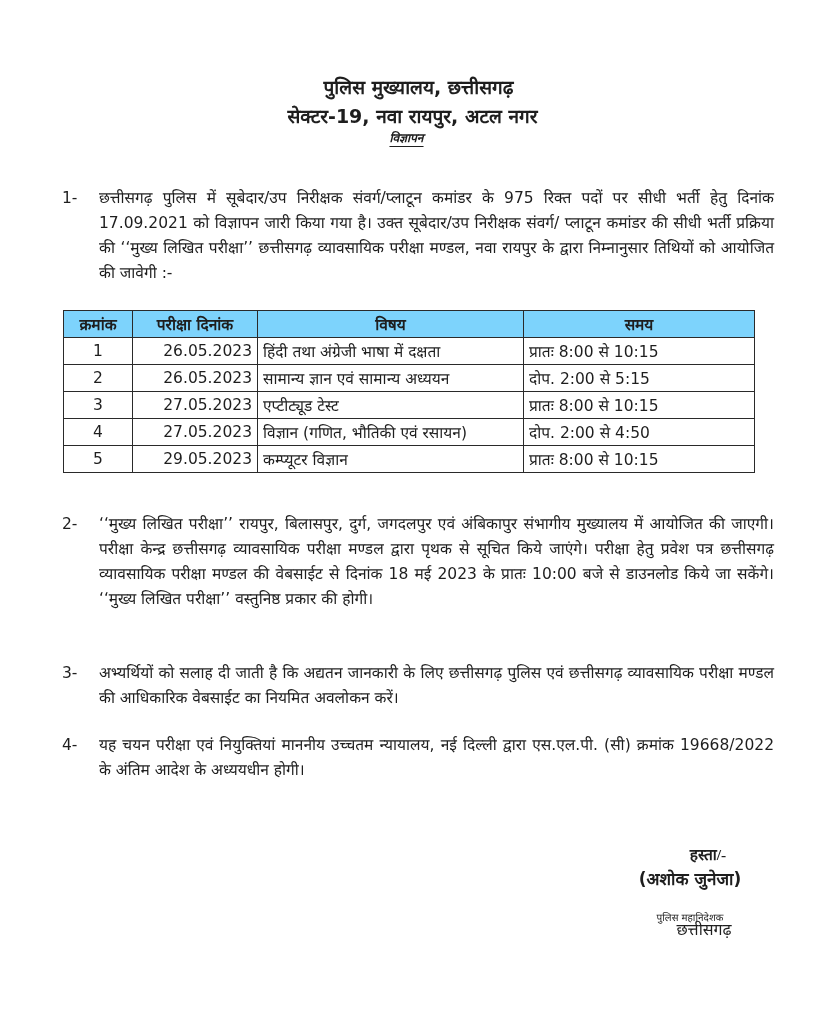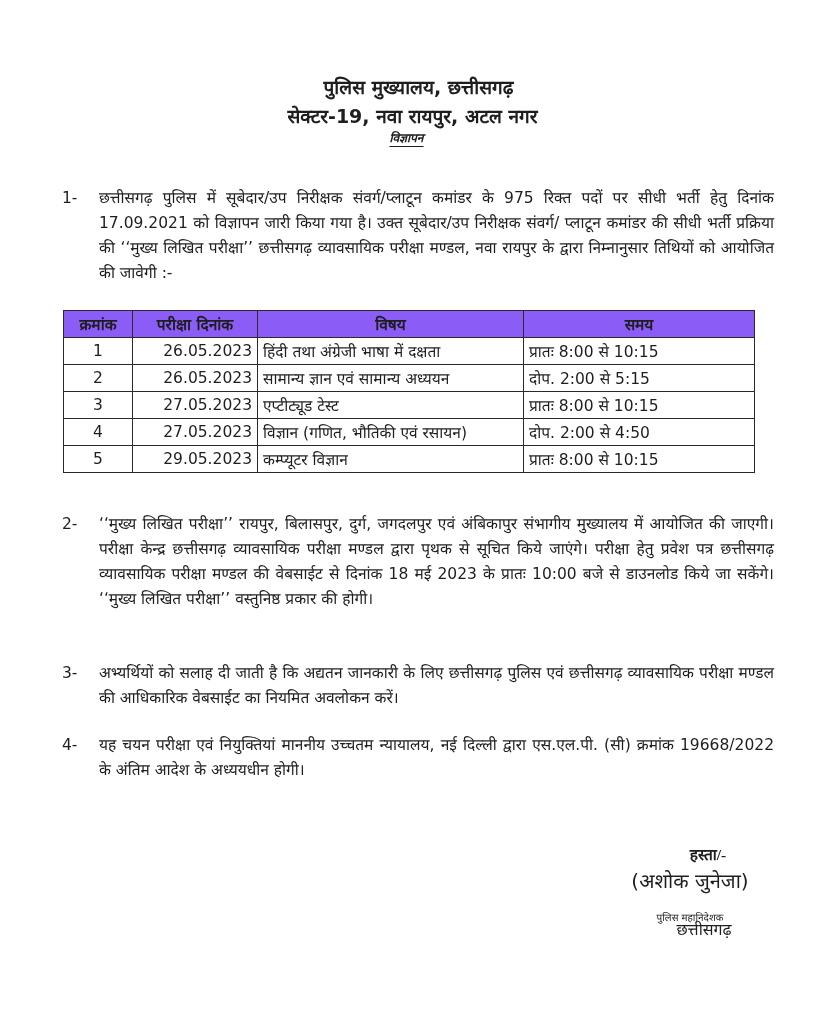--- a/index.html
+++ b/index.html
@@ -60,37 +60,37 @@
       width: 692px;
       border-collapse: collapse;
       font-size: 15.5px;
     }
     table.schedule th, table.schedule td {
       border: 1.5px solid #2a2a2a;
       height: 26px;
       padding: 0 5px;
     }
     table.schedule th {
-      background: #8b5cf6;
+      background: #7dd3fc;
       font-weight: bold;
       text-align: center;
     }
     td.c-no { text-align: center; width: 58px; }
     td.c-date { text-align: right; width: 114px; }
     td.c-subj { text-align: left; width: 255px; }
     td.c-time { text-align: left; }
 
     .sign {
       position: absolute;
       left: 600px;
       width: 180px;
       text-align: center;
     }
     .s1 { top: 843px; font-weight: bold; font-size: 15.5px; left: 618px; font-family: Liberation Serif, serif; }
-    .s2 { top: 867px; font-weight: normal; font-size: 20px; }
+    .s2 { top: 867px; font-weight: bold; font-size: 17px; }
     .s3 { top: 910px; font-size: 10px; }
     .s4 { top: 918px; font-size: 16px; left: 614px; }
   </style>
 </head>
 <body>
 
 <div class="header h1">पुलिस मुख्यालय, छत्तीसगढ़</div>
 <div class="header h2">सेक्टर-19, नवा रायपुर, अटल नगर</div>
 <div class="header h3"><span>विज्ञापन</span></div>
 

